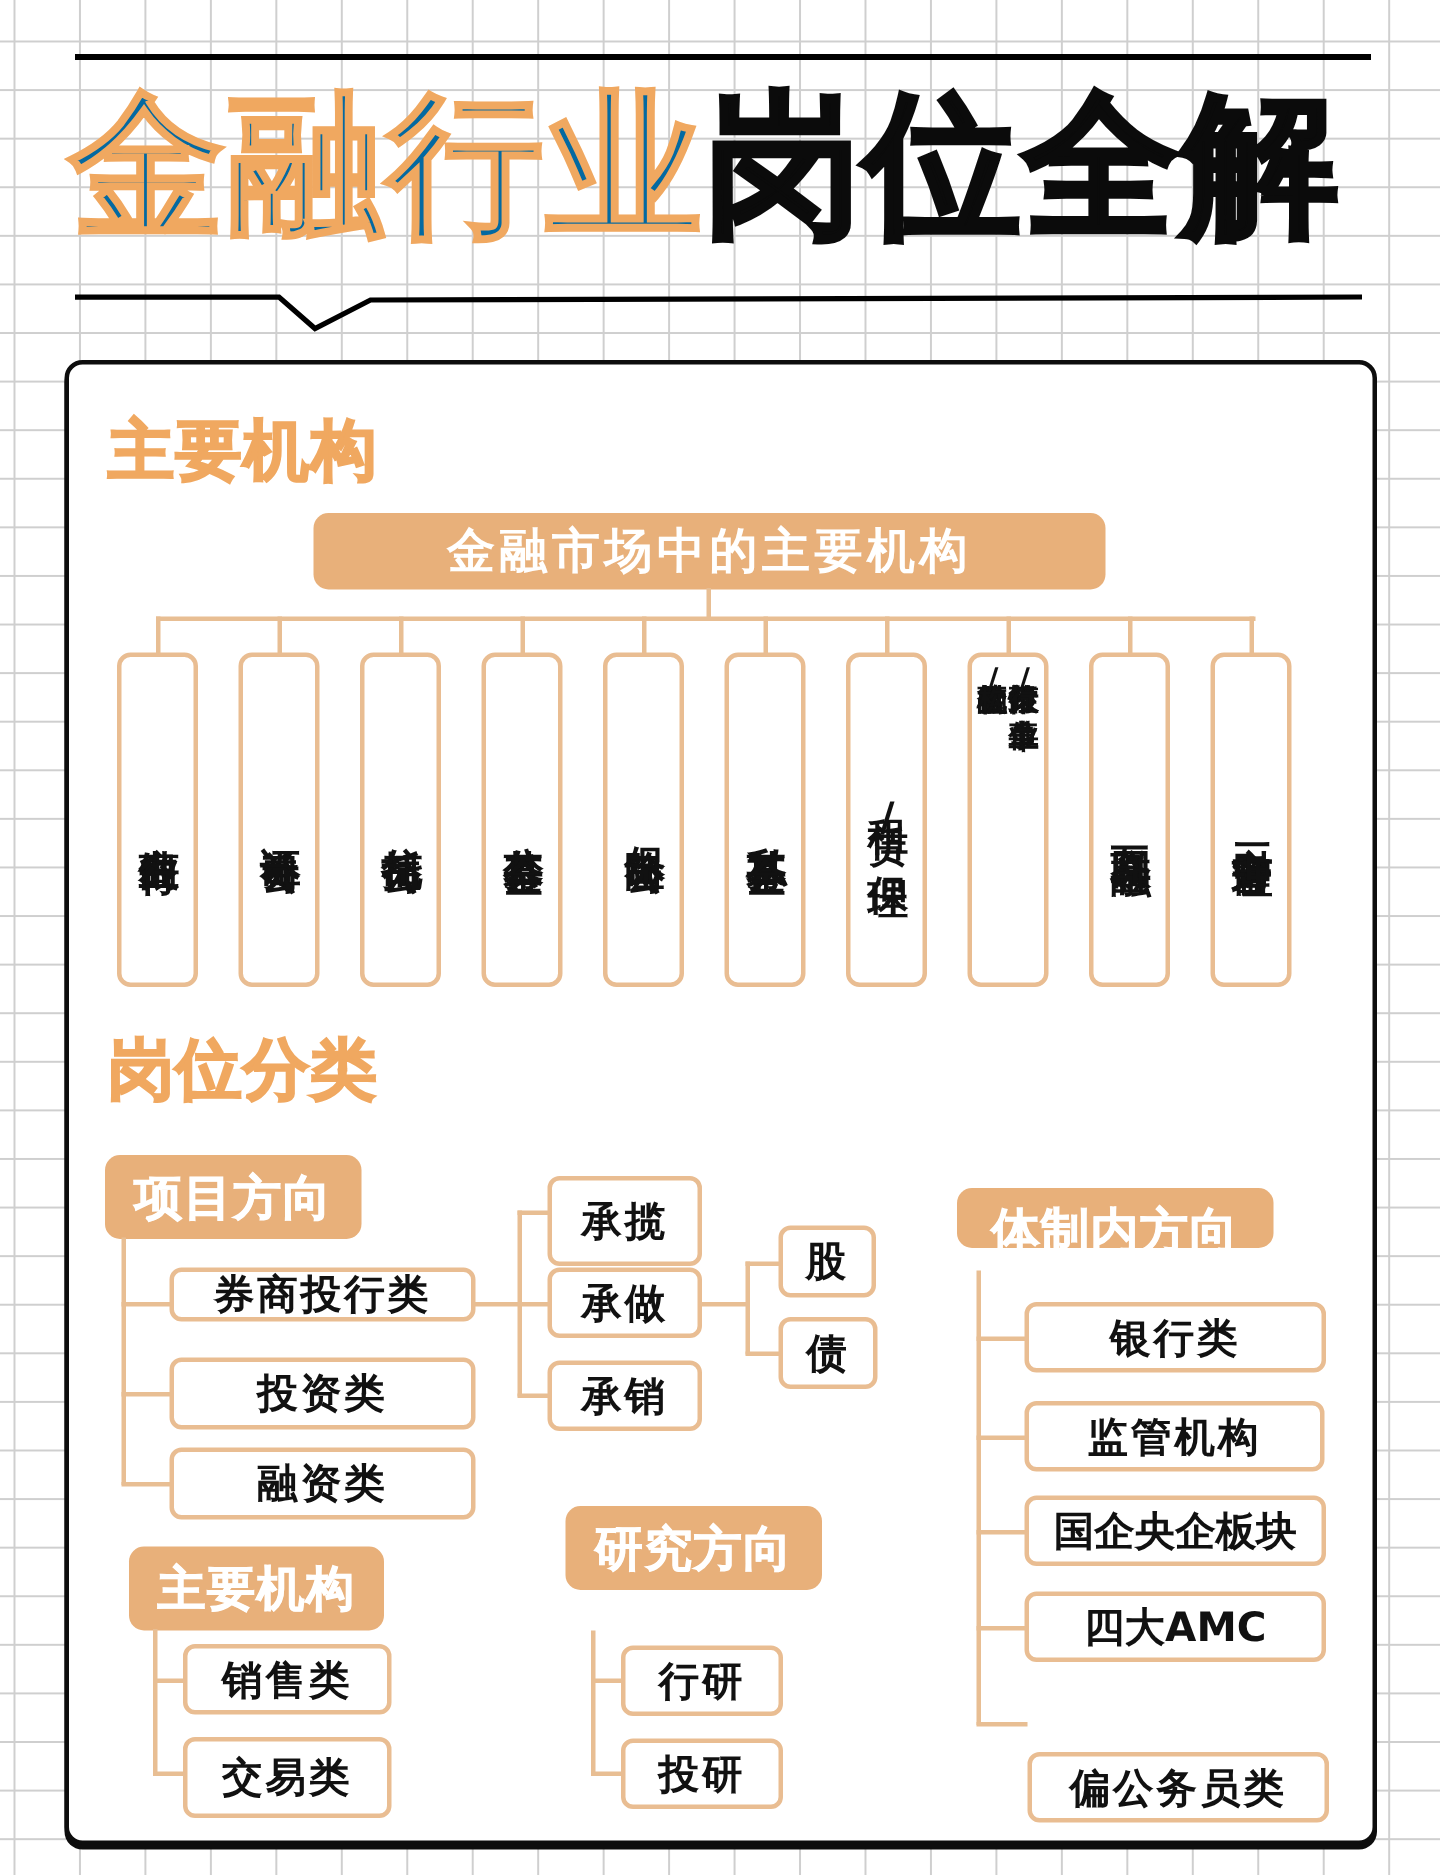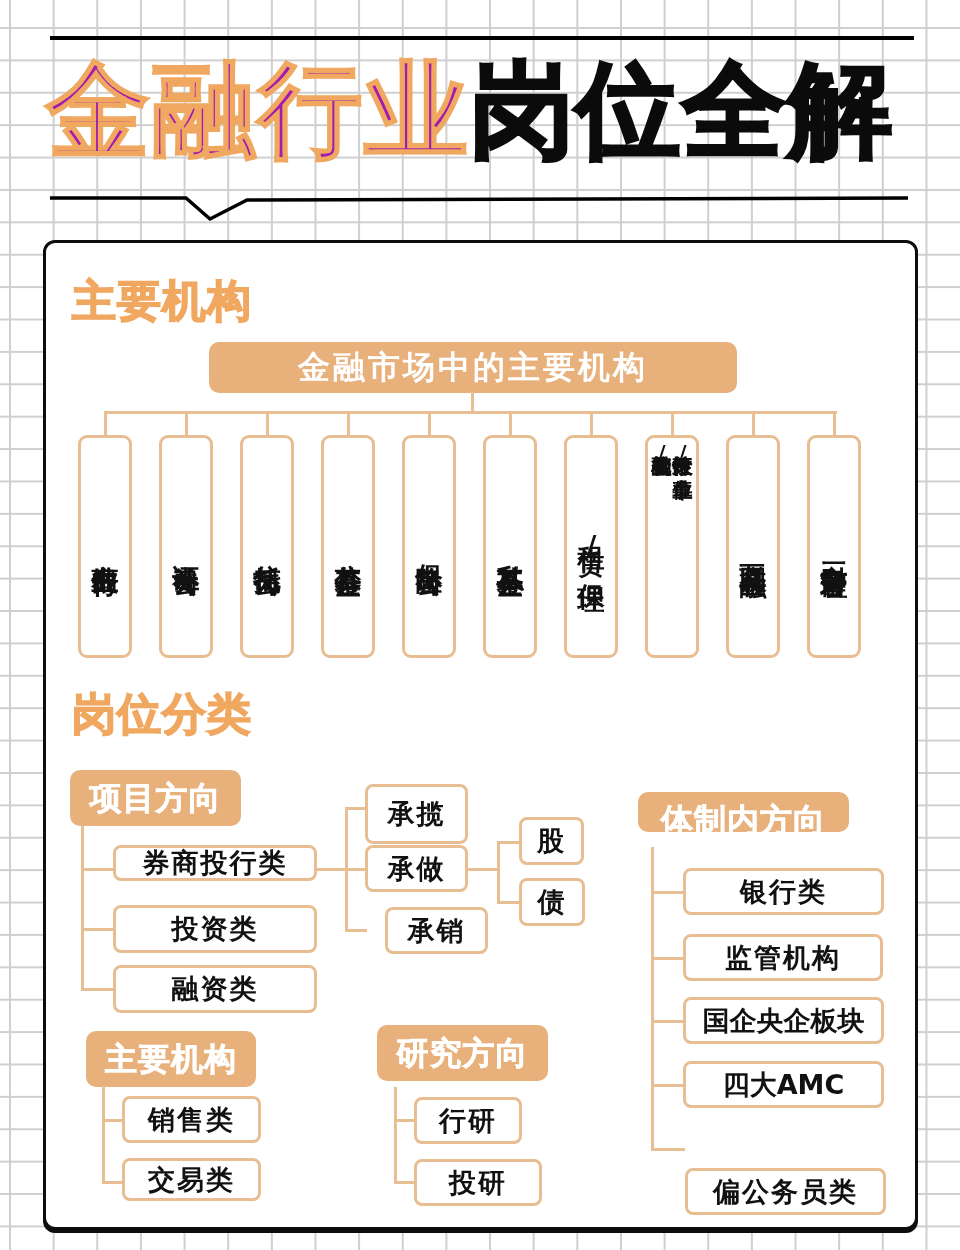--- a/index.html
+++ b/index.html
@@ -16,21 +16,21 @@
   }
   .abs { position: absolute; }
 
   
   .top-rule { left: 50px; top: 36px; width: 864px; height: 4px; background: #000; }
   .main-title {
     left: 46px; top: 52px; height: 116px; width: 880px;
     font-family: "DejaVu Sans", sans-serif; font-weight: 900;
     font-size: 104px; line-height: 116px; letter-spacing: 2px; white-space: nowrap;
   }
-  .main-title .orange { color: #a21caf; text-align: right; -webkit-text-stroke: 2px #F0A860; }
+  .main-title .orange { color: #0369a1; text-align: right; -webkit-text-stroke: 2px #F0A860; }
   .main-title .black { color: #0b0b0b; -webkit-text-stroke: 3px #0b0b0b; }
   .bubble-line { left: 0; top: 0; width: 960px; height: 240px; pointer-events: none; }
 
   
   .card {
     left: 43px; top: 240px; width: 875px; height: 990px;
     background: #ffffff; border: 3px solid #0d0d0d; border-radius: 12px;
     box-shadow: 0 3px 0 #0d0d0d;
   }
   .section-title {
@@ -141,42 +141,42 @@
 <div class="abs leaf" style="left:113px; top:845px; width:204px; height:36px;">券商投行类</div>
 <div class="abs leaf" style="left:113px; top:905px; width:204px; height:48px;">投资类</div>
 <div class="abs leaf" style="left:113px; top:965px; width:204px; height:48px;">融资类</div>
 
 <div class="abs connector" style="left:316px; top:868px; width:50px; height:3px;"></div>
 <div class="abs connector" style="left:345px; top:807px; width:3px; height:124px;"></div>
 <div class="abs connector" style="left:345px; top:807px; width:22px; height:3px;"></div>
 <div class="abs connector" style="left:345px; top:929px; width:22px; height:3px;"></div>
 <div class="abs leaf" style="left:365px; top:784px; width:103px; height:60px;">承揽</div>
 <div class="abs leaf" style="left:365px; top:845px; width:103px; height:47px;">承做</div>
-<div class="abs leaf" style="left:385px; top:907px; width:103px; height:47px;">承销</div>
+<div class="abs leaf" style="left:365px; top:907px; width:103px; height:47px;">承销</div>
 
 <div class="abs connector" style="left:467px; top:868px; width:32px; height:3px;"></div>
 <div class="abs connector" style="left:497px; top:841px; width:3px; height:62px;"></div>
 <div class="abs connector" style="left:497px; top:841px; width:24px; height:3px;"></div>
 <div class="abs connector" style="left:497px; top:901px; width:24px; height:3px;"></div>
 <div class="abs leaf" style="left:519px; top:817px; width:65px; height:48px;">股</div>
 <div class="abs leaf" style="left:519px; top:878px; width:66px; height:48px;">债</div>
 
 <div class="abs cat-box" style="left:86px; top:1031px; width:170px; height:56px;">主要机构</div>
 <div class="abs connector" style="left:102px; top:1086px; width:3px; height:98px;"></div>
 <div class="abs connector" style="left:102px; top:1119px; width:22px; height:3px;"></div>
 <div class="abs connector" style="left:102px; top:1181px; width:22px; height:3px;"></div>
 <div class="abs leaf" style="left:122px; top:1096px; width:139px; height:47px;">销售类</div>
-<div class="abs leaf" style="left:122px; top:1158px; width:139px; height:43px;">交易类</div>
+<div class="abs leaf" style="left:122px; top:1158px; width:139px; height:54px;">交易类</div>
 
-<div class="abs cat-box" style="left:377px; top:1025px; width:171px; height:56px;">研究方向</div>
+<div class="abs cat-box" style="left:377px; top:1004px; width:171px; height:56px;">研究方向</div>
 <div class="abs connector" style="left:394px; top:1087px; width:3px; height:97px;"></div>
 <div class="abs connector" style="left:394px; top:1119px; width:22px; height:3px;"></div>
 <div class="abs connector" style="left:394px; top:1181px; width:22px; height:3px;"></div>
 <div class="abs leaf" style="left:414px; top:1097px; width:108px; height:47px;">行研</div>
-<div class="abs leaf" style="left:414px; top:1159px; width:128px; height:47px;">投研</div>
+<div class="abs leaf" style="left:414px; top:1159px; width:108px; height:47px;">投研</div>
 
 <div class="abs cat-box" style="left:638px; top:792px; width:211px; height:40px;">体制内方向</div>
 <div class="abs connector" style="left:651px; top:847px; width:3px; height:303px;"></div>
 <div class="abs connector" style="left:651px; top:891px; width:34px; height:3px;"></div>
 <div class="abs connector" style="left:651px; top:957px; width:34px; height:3px;"></div>
 <div class="abs connector" style="left:651px; top:1020px; width:34px; height:3px;"></div>
 <div class="abs connector" style="left:651px; top:1084px; width:34px; height:3px;"></div>
 <div class="abs connector" style="left:651px; top:1148px; width:34px; height:3px;"></div>
 <div class="abs leaf" style="left:683px; top:868px; width:201px; height:47px;">银行类</div>
 <div class="abs leaf" style="left:683px; top:934px; width:200px; height:47px;">监管机构</div>

